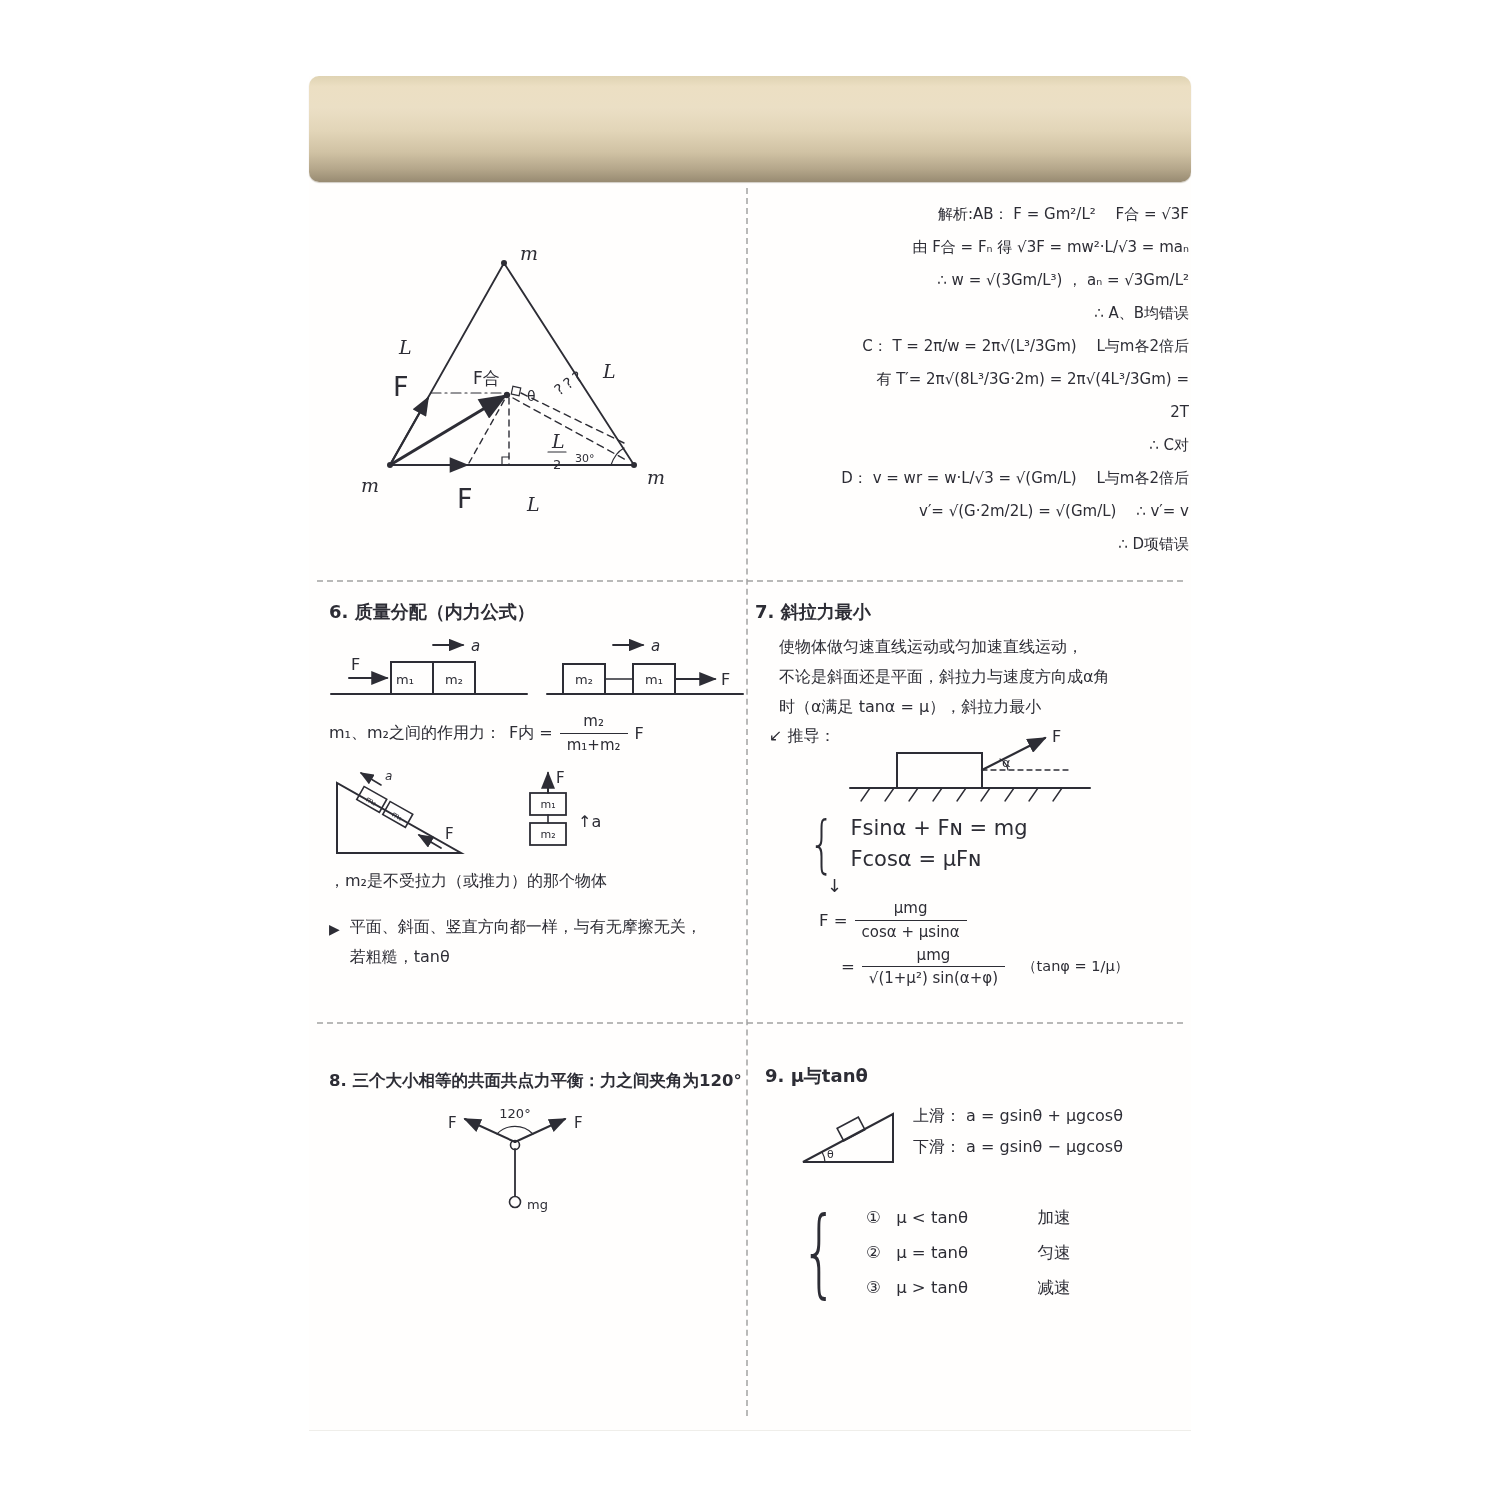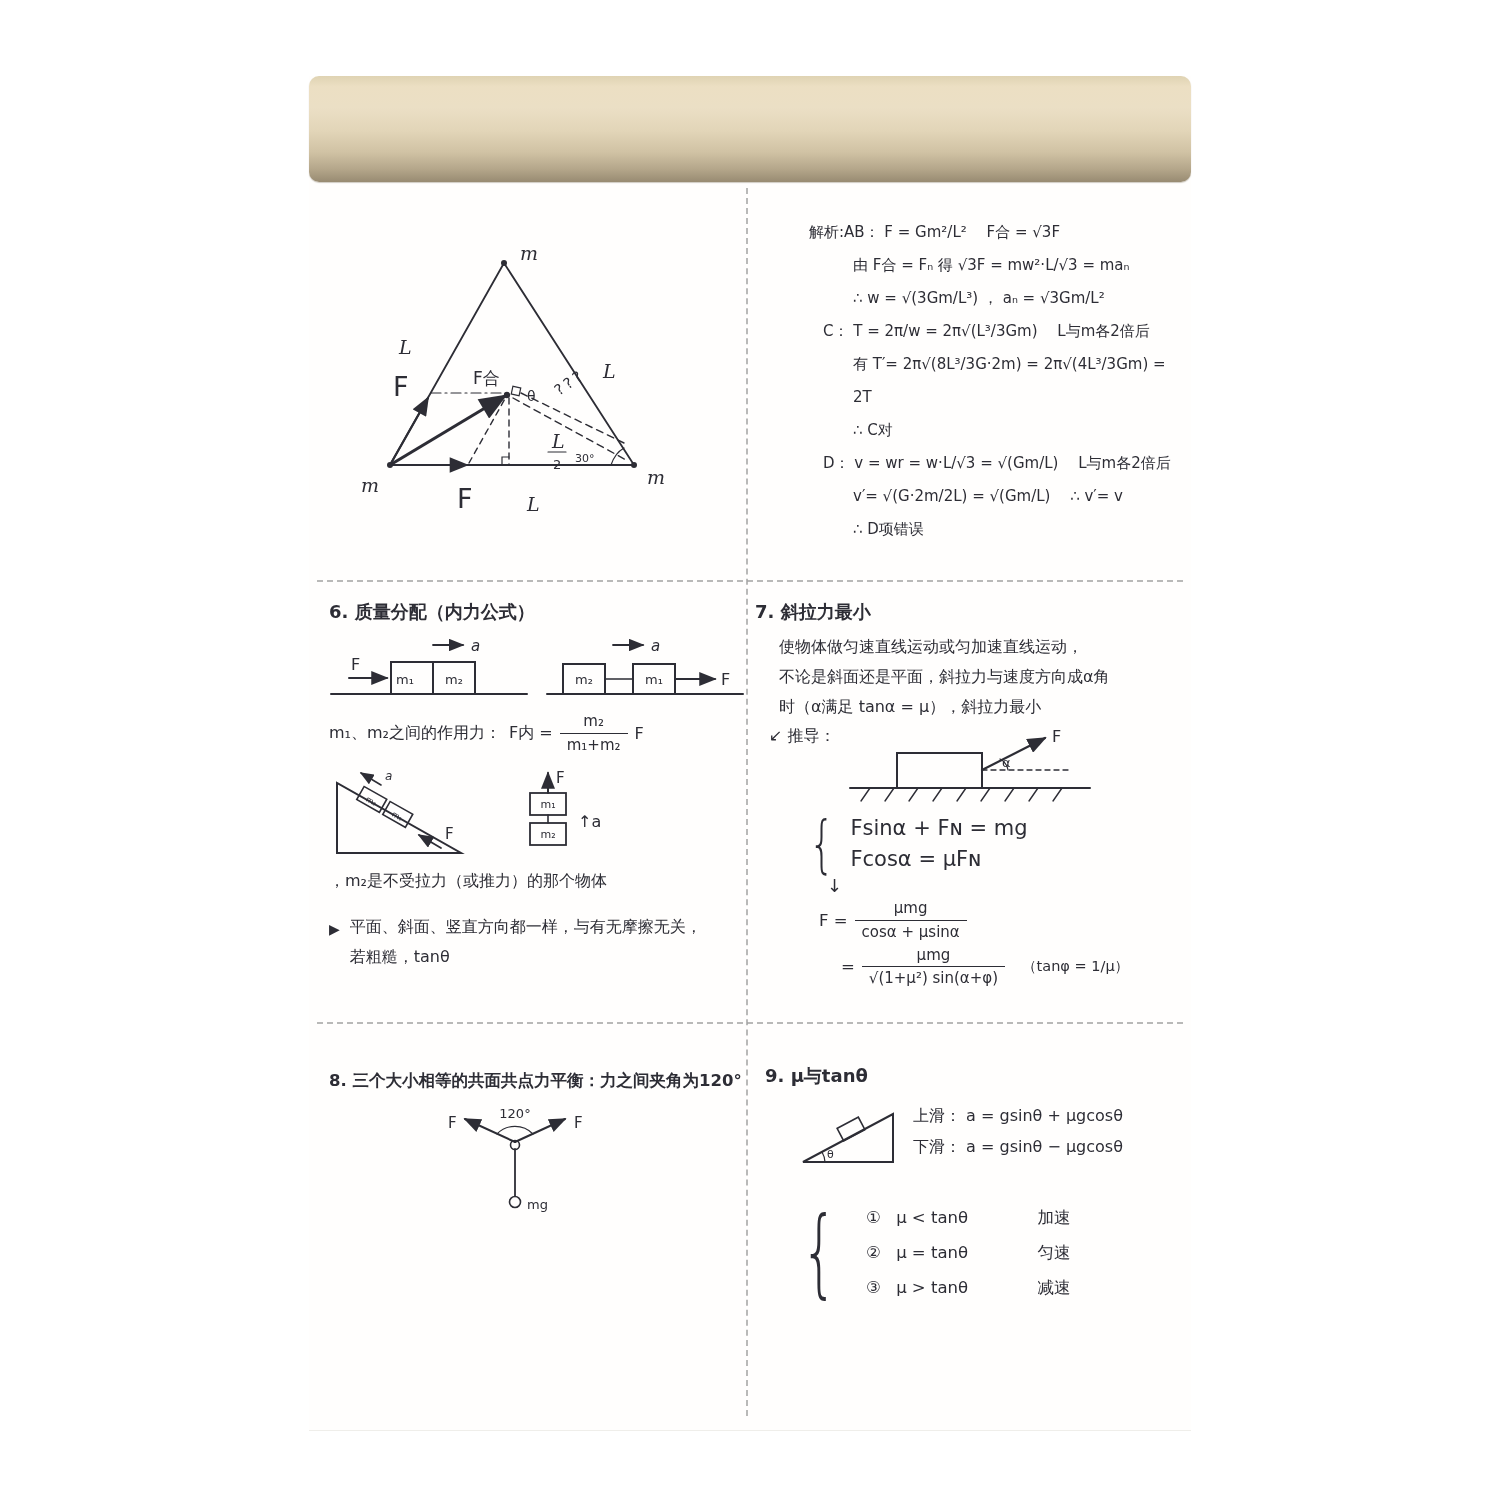--- a/index.html
+++ b/index.html
@@ -14,21 +14,21 @@
     box-shadow:0 1px 1px rgba(120,110,85,.35);}
   .vdiv{position:absolute;left:437px;top:112px;height:1228px;width:0;
     border-left:2px dashed #a2a2a2;opacity:.75;}
   .hdiv{position:absolute;left:8px;width:866px;height:0;border-top:2px dashed #a2a2a2;opacity:.75;}
   .hdiv1{top:504px;} .hdiv2{top:946px;}
 
   .hand{color:#2d2d35;}
   .abs{position:absolute;}
 
   
-  .sol{left:500px;top:140px;width:380px;font-size:15px;line-height:33px;}
+  .sol{left:500px;top:122px;width:380px;font-size:15px;line-height:33px;text-align:right;}
   .sol .s0{padding-left:0;}
   .sol .s1{padding-left:14px;}
   .sol .s2{padding-left:44px;}
 
   
   .sec{position:absolute;}
   .sec-title{font-size:18px;font-weight:bold;margin-bottom:8px;}
   .row{display:flex;align-items:flex-end;}
   .fline{font-size:16px;display:flex;align-items:center;margin-top:6px;}
   .frac{display:inline-block;vertical-align:middle;text-align:center;margin:0 7px;font-size:15px;line-height:1.25;}
@@ -113,20 +113,21 @@
     <text x="232" y="172" font-size="15" letter-spacing="3" transform="rotate(-35 232 172)">???</text>
     <text x="248" y="238" font-size="11">30°</text>
     <text class="m-label" x="225" y="224" font-size="14">L</text>
     <text x="226" y="245" font-size="13">2</text>
   </svg>
 
   <div class="abs sol hand">
     <div class="s0">解析:AB： F = Gm²/L²　 F合 = √3F</div>
     <div class="s2">由 F合 = Fₙ 得 √3F = mw²·L/√3 = maₙ</div>
     <div class="s2">∴ w = √(3Gm/L³) ， aₙ = √3Gm/L²</div>
+    <div class="s2">∴ A、B均错误</div>
     <div class="s1">C： T = 2π/w = 2π√(L³/3Gm)　 L与m各2倍后</div>
     <div class="s2">有 T′= 2π√(8L³/3G·2m) = 2π√(4L³/3Gm) = 2T</div>
     <div class="s2">∴ C对</div>
     <div class="s1">D： v = wr = w·L/√3 = √(Gm/L)　 L与m各2倍后</div>
     <div class="s2">v′= √(G·2m/2L) = √(Gm/L)　 ∴ v′= v</div>
     <div class="s2">∴ D项错误</div>
   </div>
 
   <div class="sec" style="left:20px;top:524px;width:420px;">
     <div class="sec-title">6. 质量分配（内力公式）</div>

